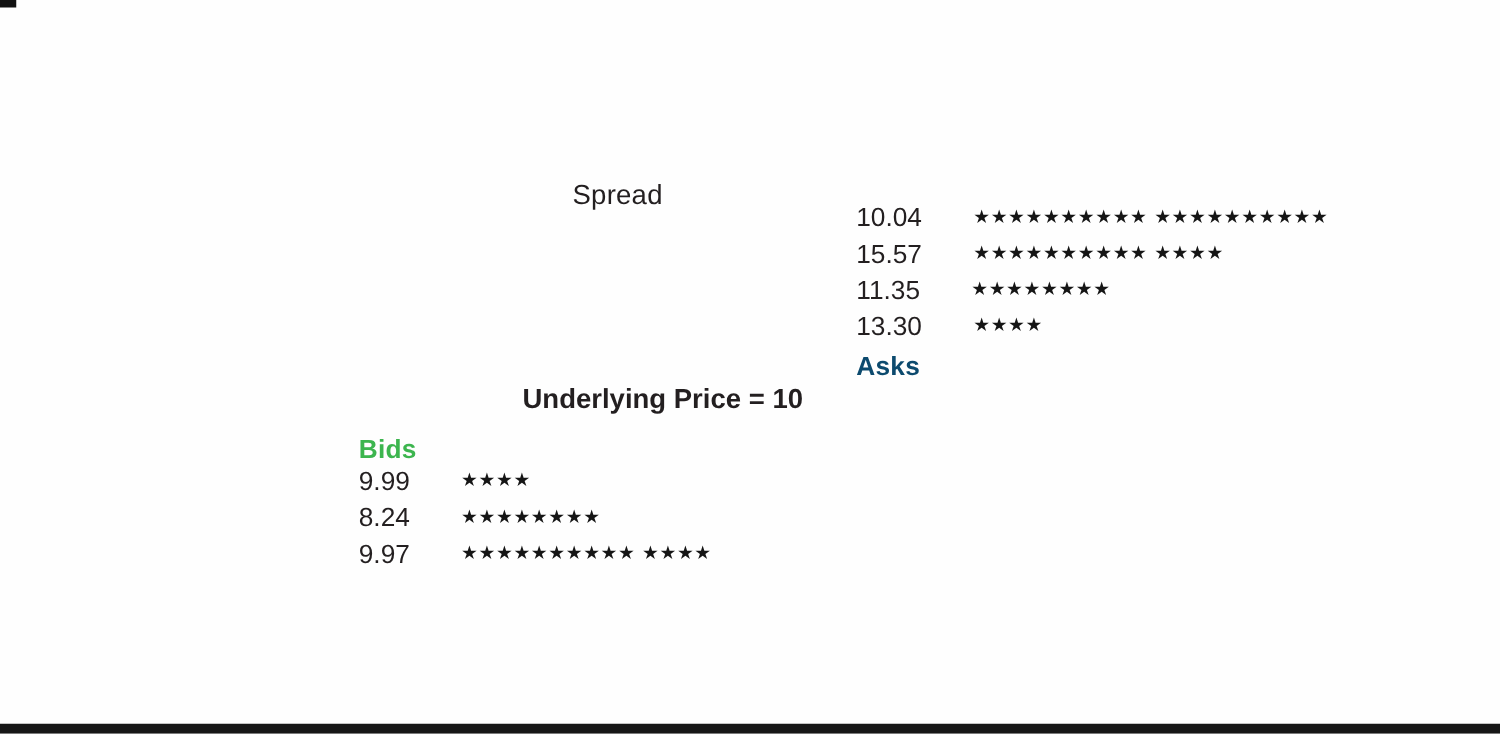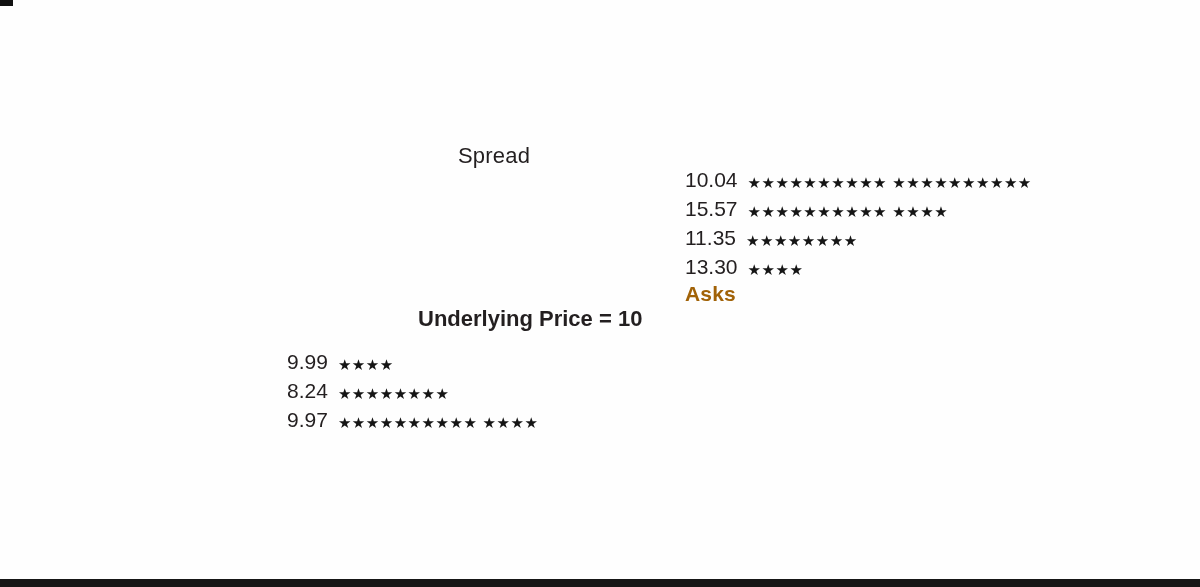--- a/index.html
+++ b/index.html
@@ -39,21 +39,22 @@
   .section {
     position: absolute;
     display: flex;
     flex-direction: column;
   }
   .asks-section { left: 685px; top: 163px; }
   .bids-section { left: 287px; top: 345px; }
   .row {
     height: 29px;
     display: flex;
-    align-items: flex-end;
+    align-items: flex-start;
+    gap: 31px;
   }
   .price {
     font-size: 21px;
     margin-right: 10px;
     white-space: nowrap;
   }
   .stars {
     font-family: "DejaVu Sans", sans-serif;
     font-size: 15px;
     letter-spacing: 0.5px;
@@ -89,26 +90,27 @@
       <span class="stars">★★★★★★★★★★ ★★★★</span>
     </div>
     <div class="row">
       <span class="price">11.35</span>
       <span class="stars">★★★★★★★★</span>
     </div>
     <div class="row">
       <span class="price">13.30</span>
       <span class="stars">★★★★</span>
     </div>
-    <div class="seclabel" style="color: #a16207;">Asks</div>
+    <div class="seclabel" style="color: #0c4a6e;">Asks</div>
   </div>
 
   <div class="underlying">Underlying Price = 10</div>
 
   <div class="section bids-section">
+    <div class="seclabel" style="color: rgb(60, 181, 78);">Bids</div>
     <div class="row">
       <span class="price">9.99</span>
       <span class="stars">★★★★</span>
     </div>
     <div class="row">
       <span class="price">8.24</span>
       <span class="stars">★★★★★★★★</span>
     </div>
     <div class="row">
       <span class="price">9.97</span>

